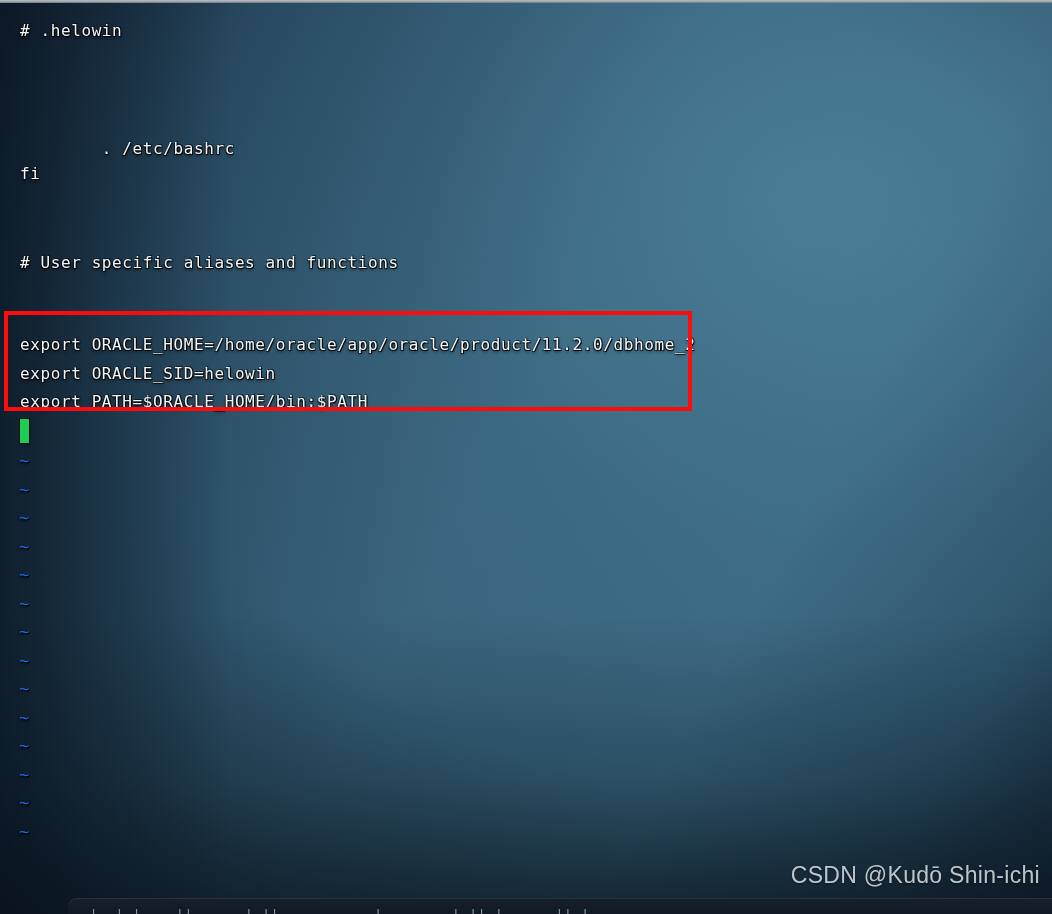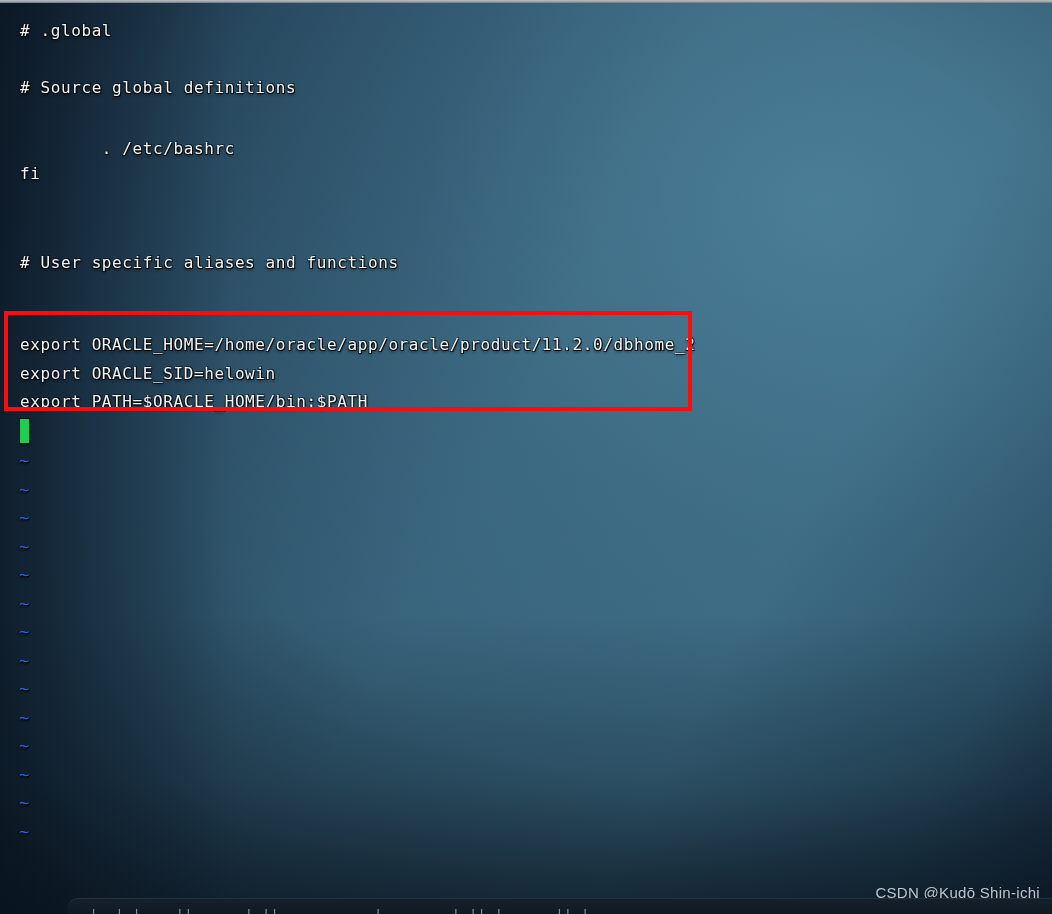--- a/index.html
+++ b/index.html
@@ -131,23 +131,23 @@
     border: 4px solid #fb0d0d;
     box-sizing: border-box;
     z-index: 30;
     pointer-events: none;
   }
 
   
   #watermark {
     position: absolute;
     right: 12px;
-    top: 884px;
+    top: 862px;
     font-family: "Liberation Sans", "DejaVu Sans", sans-serif;
-    font-size: 15px;
+    font-size: 23px;
     color: rgba(233,240,245,0.80);
     letter-spacing: 0.3px;
     text-shadow: 0 1px 2px rgba(0,0,0,0.55);
     z-index: 35;
     white-space: pre;
   }
 
   
   #dock {
     position: absolute;
@@ -174,22 +174,21 @@
 </style>
 </head>
 <body>
 
 <div id="screen">
 
   <div id="topbar"></div>
 
   <div id="vim">
 
-  <div class="line" style="top: 18px;"># .global</div>
-      <div class="line" style="top: 75px;"># Source global definitions</div>
+  <div class="line" style="top: 18px;"># .helowin</div>
       <div class="line" style="top: 136px;">        . /etc/bashrc</div>
       <div class="line" style="top: 161px;">fi</div>
       <div class="line" style="top: 218px; margin-top: 32px;"># User specific aliases and functions</div>
       <div class="line" style="top: 332px;">export ORACLE_HOME=/home/oracle/app/oracle/product/11.2.0/dbhome_2</div>
       <div class="line" style="top: 361px;">export ORACLE_SID=helowin</div>
       <div class="line" style="top: 389px;">export PATH=$ORACLE_HOME/bin:$PATH</div>
       <div class="tilde" style="top: 449px;">~</div>
       <div class="tilde" style="top: 478px;">~</div>
       <div class="tilde" style="top: 506px;">~</div>
       <div class="tilde" style="top: 535px;">~</div>

